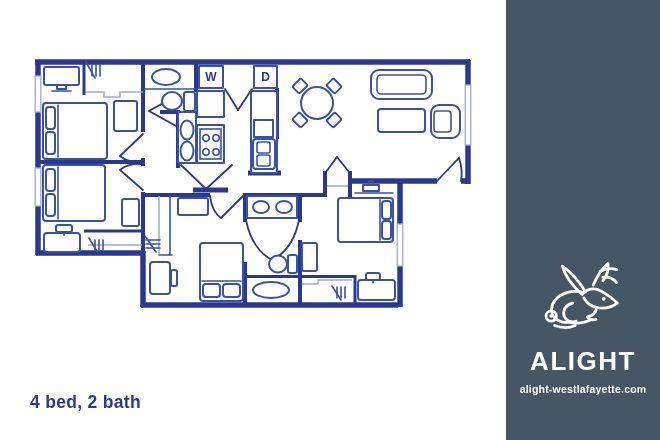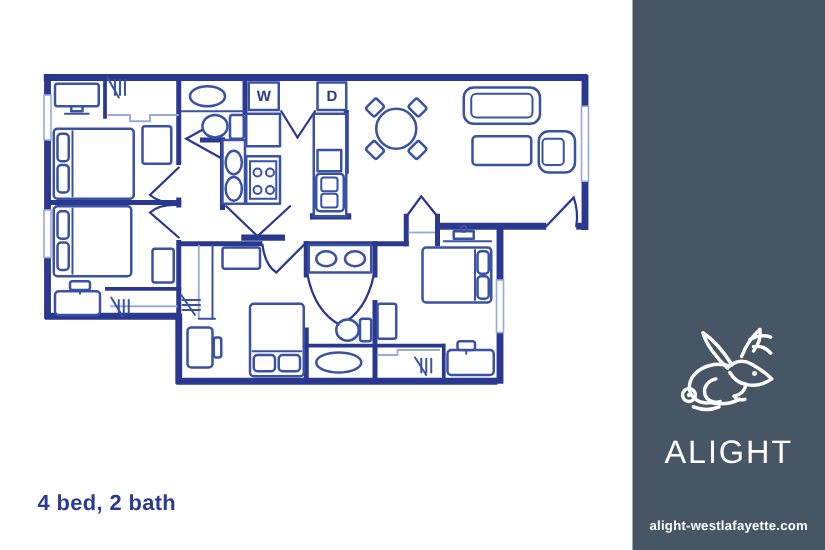--- a/index.html
+++ b/index.html
@@ -17,22 +17,22 @@
   .lite{stroke:#9aabdb;stroke-width:1.5;fill:none;}
   .win{stroke:#9aabdb;stroke-width:1.3;fill:#ffffff;}
   .wd-text{font-family:"Liberation Sans",sans-serif;font-weight:bold;font-size:12px;fill:#2a3890;text-anchor:middle;}
   
   .caption{position:absolute;left:30px;top:392px;font-size:17.5px;font-weight:700;
            letter-spacing:.3px;color:#2c3b92;}
   
   .sidebar{position:absolute;left:506px;top:0;width:154px;height:440px;background:#465665;
            display:flex;flex-direction:column;align-items:center;}
   .logo-wrap{margin-top:254px;width:86px;height:88px;}
-  .brand{margin-top:4px;color:#ffffff;font-weight:normal;font-size:26px;letter-spacing:1.5px;}
-  .website{margin-top:38px;color:#ffffff;font-weight:bold;font-size:10.5px;letter-spacing:.2px;}
+  .brand{margin-top:4px;color:#ffffff;font-weight:bold;font-size:26px;letter-spacing:1.5px;}
+  .website{margin-top:6px;color:#ffffff;font-weight:bold;font-size:10.5px;letter-spacing:.2px;}
 </style>
 </head>
 <body>
 
 <div id="stage">
 
   <svg id="plan-svg" width="660" height="440" viewBox="0 0 660 440">
 
     <g>
       <line class="wall" x1="35" y1="62" x2="470" y2="62"></line>

